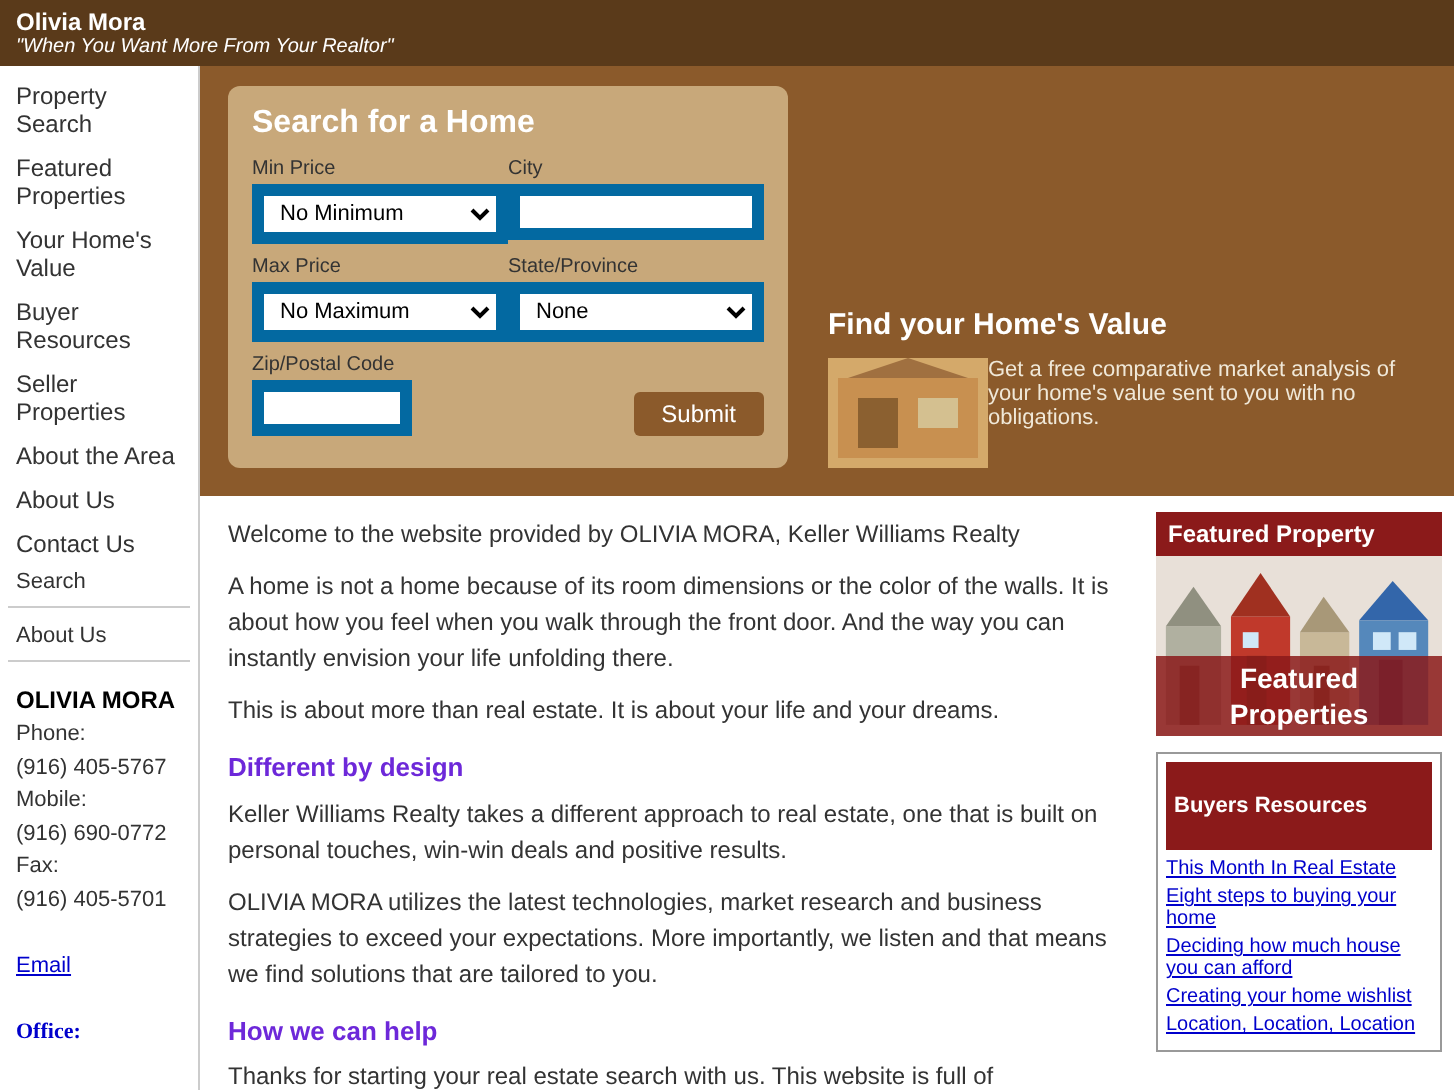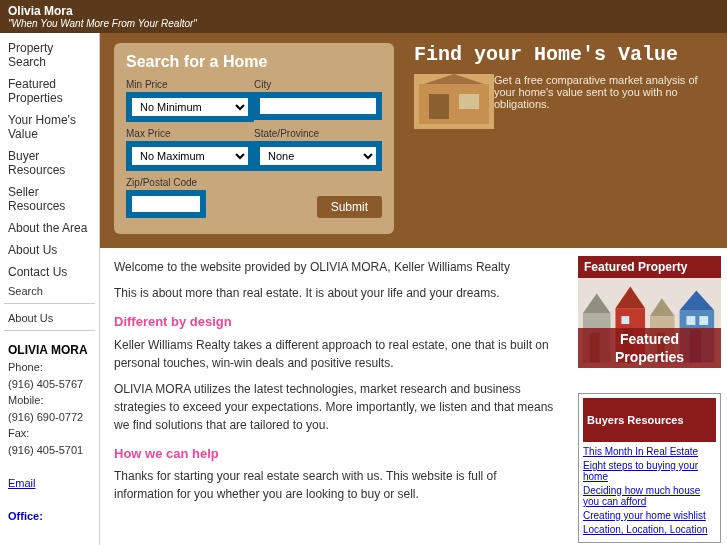--- a/index.html
+++ b/index.html
@@ -46,34 +46,35 @@
     }
 
     .sidebar-contact {
       padding: 4px 8px;
       font-size: 11px;
       color: #333;
       line-height: 1.5;
     }
     .sidebar-contact .name { font-weight: bold; font-size: 12px; color: #000; }
     .sidebar-contact .email-link { color: #0000cc; text-decoration: underline; cursor: pointer; }
-    .sidebar-contact .office-label { color: #0000cc; font-weight: bold; }
+    .sidebar-contact .office-label { color: #0000cc; font-weight: bold; font-family: Liberation Serif, serif; }
 
     
     #main {
       flex: 1;
       background: #fff;
     }
 
     
     #search-banner {
       background: #8b5a2b;
       padding: 10px 14px 14px 14px;
       display: flex;
       gap: 20px;
+      align-items: flex-end;
     }
 
     #search-form-box {
       background: #c8a87a;
       border-radius: 6px;
       padding: 10px 12px;
       width: 280px;
       min-width: 280px;
     }
     #search-form-box h2 {
@@ -113,24 +114,23 @@
       cursor: pointer;
       border-radius: 3px;
     }
 
     
     #home-value-box {
       flex: 1;
       color: #fff;
     }
     #home-value-box h2 {
-      font-size: 20px;
+      font-size: 15px;
       font-weight: bold;
       margin-bottom: 8px;
-      font-family: Liberation Mono, monospace;
     }
     .home-value-content {
       display: flex;
       gap: 0;
       align-items: flex-start;
     }
     .home-img {
       width: 80px;
       height: 55px;
       background: linear-gradient(135deg, #d4a96a 0%, #c89050 50%, #b07840 100%);
@@ -158,37 +158,37 @@
       line-height: 1.5;
     }
     #main-text .welcome-text {
       font-size: 12px;
       margin-bottom: 8px;
     }
     #main-text h3 {
       font-size: 13px;
       font-weight: bold;
       margin: 10px 0 4px 0;
-      color: #ec4899;
+      color: #6d28d9;
     }
     #main-text p {
       margin-bottom: 8px;
       font-size: 12px;
     }
 
     
     #right-sidebar {
       width: 155px;
       min-width: 155px;
       padding: 8px 6px;
     }
 
     .featured-property-box {
       background: #ef4444;
-      margin-bottom: 25px;
+      margin-bottom: 8px;
     }
     .featured-property-box .fp-header {
       background: #8b1a1a;
       color: #fff;
       font-size: 12px;
       font-weight: bold;
       padding: 4px 6px;
     }
     .featured-image {
       width: 100%;
@@ -256,21 +256,21 @@
 
 <div id="layout">
 
   <div id="sidebar">
 
     <div id="nav-list">
         <a class="nav-item">Property Search</a>
         <a class="nav-item">Featured Properties</a>
         <a class="nav-item">Your Home's Value</a>
         <a class="nav-item">Buyer Resources</a>
-        <a class="nav-item">Seller Resources</a>
+        <a class="nav-item">Seller Properties</a>
         <a class="nav-item">About the Area</a>
         <a class="nav-item">About Us</a>
         <a class="nav-item">Contact Us</a>
       </div>
     <div class="search-label">Search</div>
     <hr class="sidebar-divider">
     <div class="about-label">About Us</div>
     <hr class="sidebar-divider">
     <div class="sidebar-contact">
       <div class="name">OLIVIA MORA</div>
@@ -363,20 +363,21 @@
         </div>
       </div>
     </div>
 
     <div id="content-area">
 
       <div id="main-text">
         <p class="welcome-text">
           <span>Welcome to the website provided by OLIVIA MORA, Keller Williams Realty</span>
         </p>
+        <p>A home is not a home because of its room dimensions or the color of the walls. It is about how you feel when you walk through the front door. And the way you can instantly envision your life unfolding there.</p>
         <p>This is about more than real estate. It is about your life and your dreams.</p>
         <h3>Different by design</h3>
         <p>Keller Williams Realty takes a different approach to real estate, one that is built on personal touches, win-win deals and positive results.</p>
         <p>OLIVIA MORA utilizes the latest technologies, market research and business strategies to exceed your expectations. More importantly, we listen and that means we find solutions that are tailored to you.</p>
         <h3>How we can help</h3>
         <p>Thanks for starting your real estate search with us. This website is full of information for you whether you are looking to buy or sell.</p>
         <p>
           
         </p>
 

